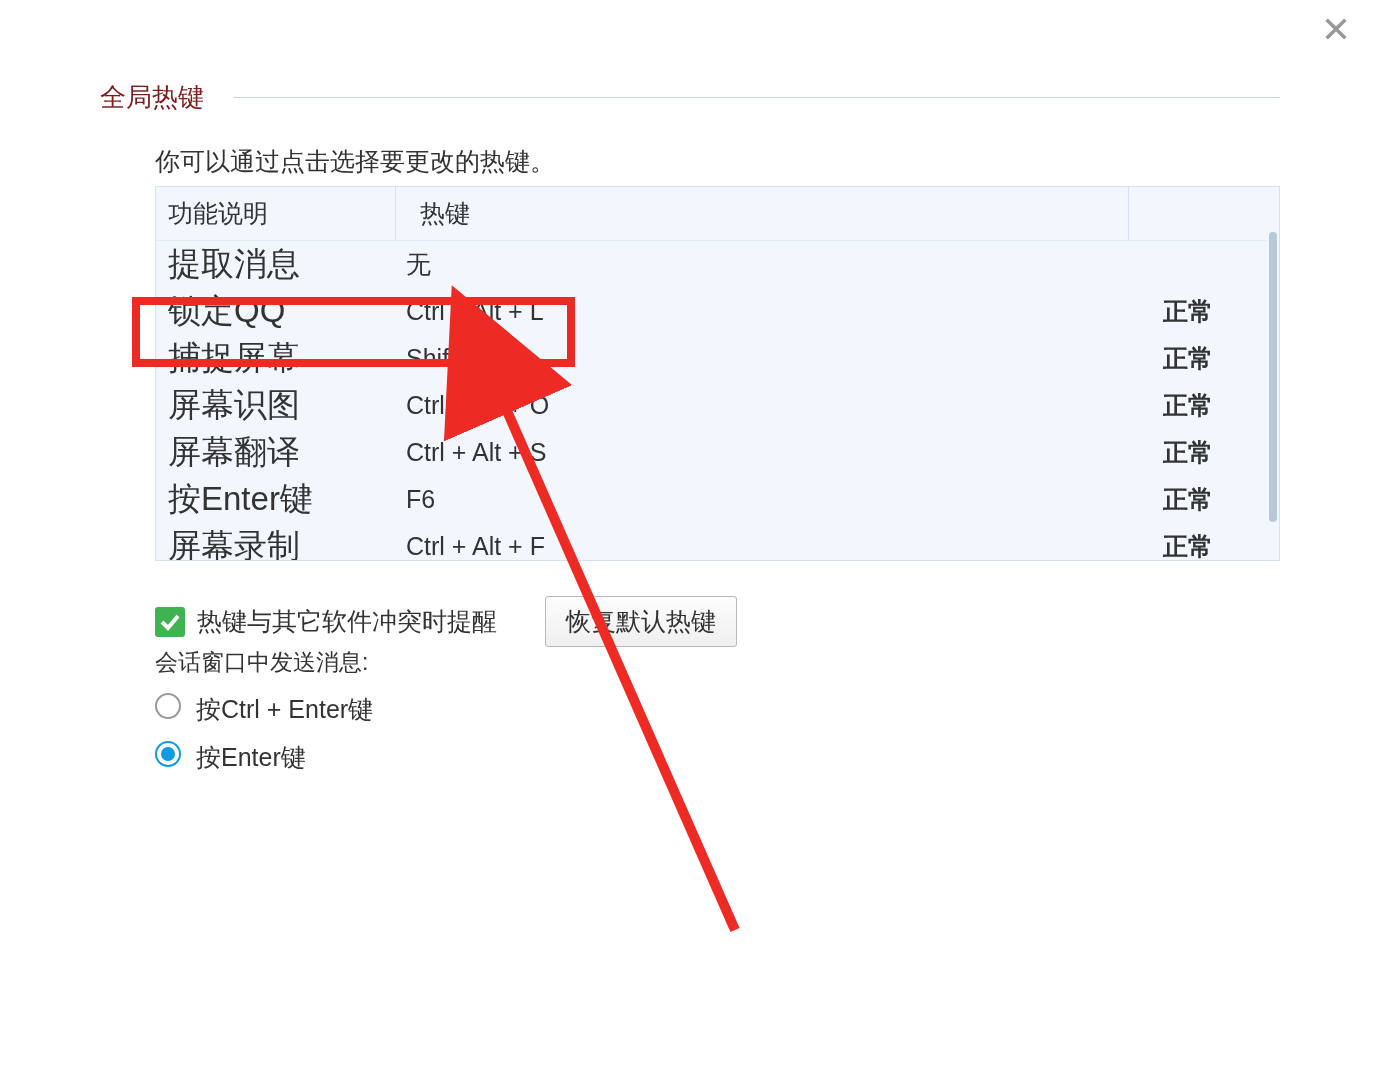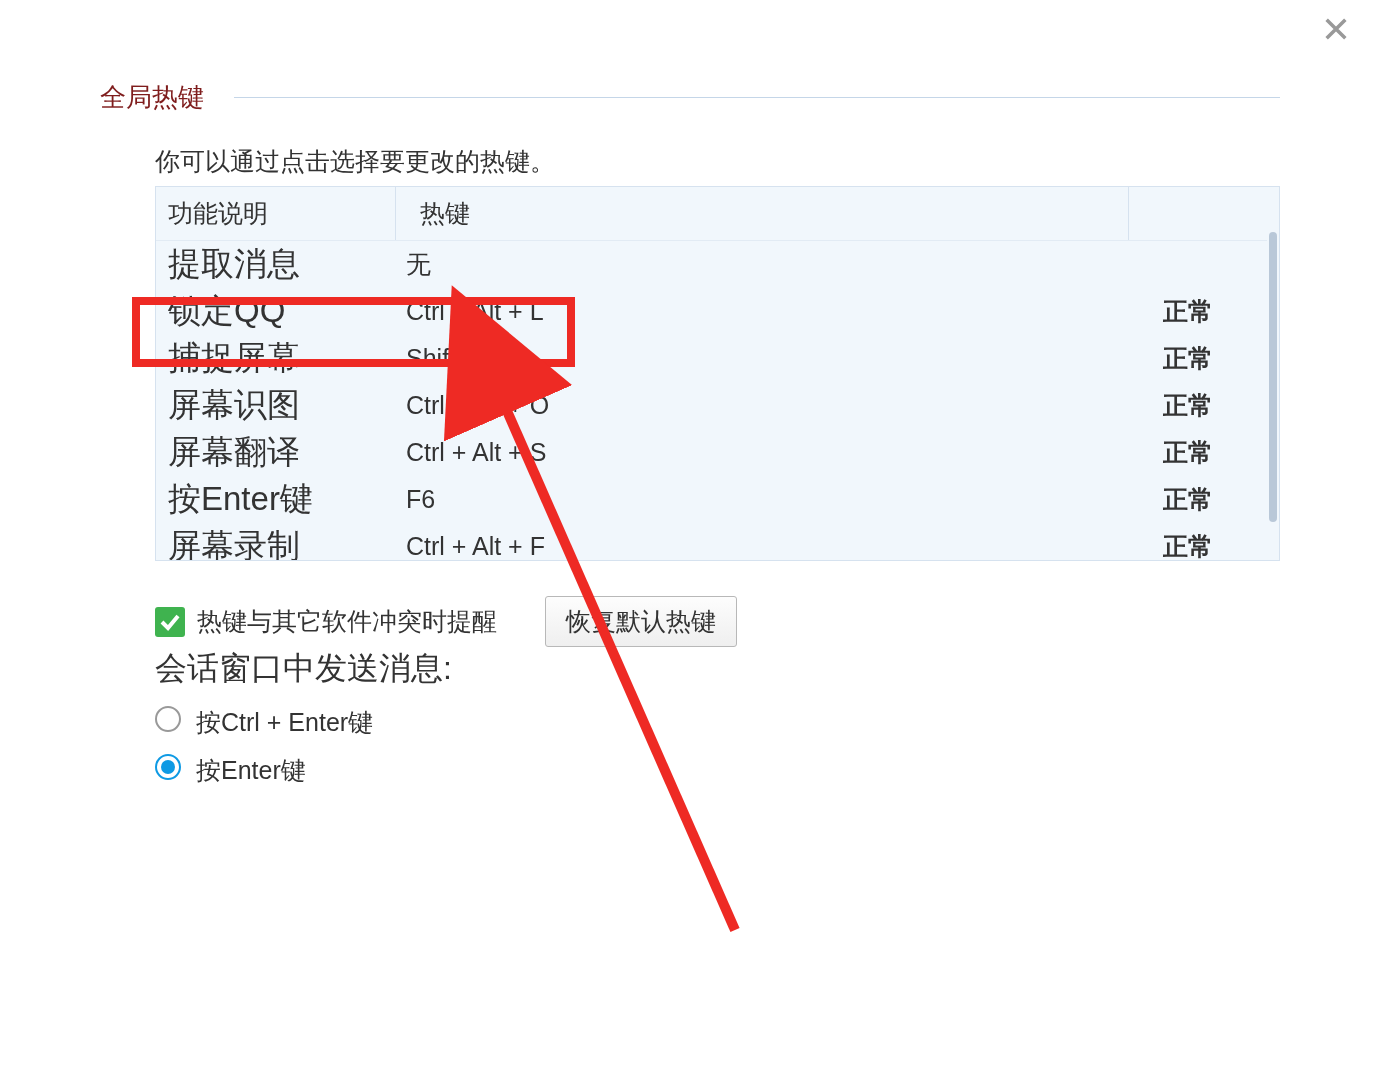--- a/index.html
+++ b/index.html
@@ -102,21 +102,21 @@
     .restore-btn {
       border: 1px solid #b8b8b8;
       background: linear-gradient(#fdfdfd, #efefef);
       padding: 8px 20px;
       font-size: 25px;
       cursor: pointer;
       color: #333;
       border-radius: 3px;
     }
     .section2-header { margin-top: 55px; }
-    .radio-group-title { font-size: 32px; margin-bottom: 15px; }
+    .radio-group-title { font-size: 23px; margin-bottom: 15px; }
     .radio-row { display: flex; gap: 15px; margin-bottom: 15px; }
     .radio {
       width: 26px;
       height: 26px;
       border: 2px solid #999;
       border-radius: 50%;
       position: relative;
       flex-shrink: 0;
       background: #fff;
     }

